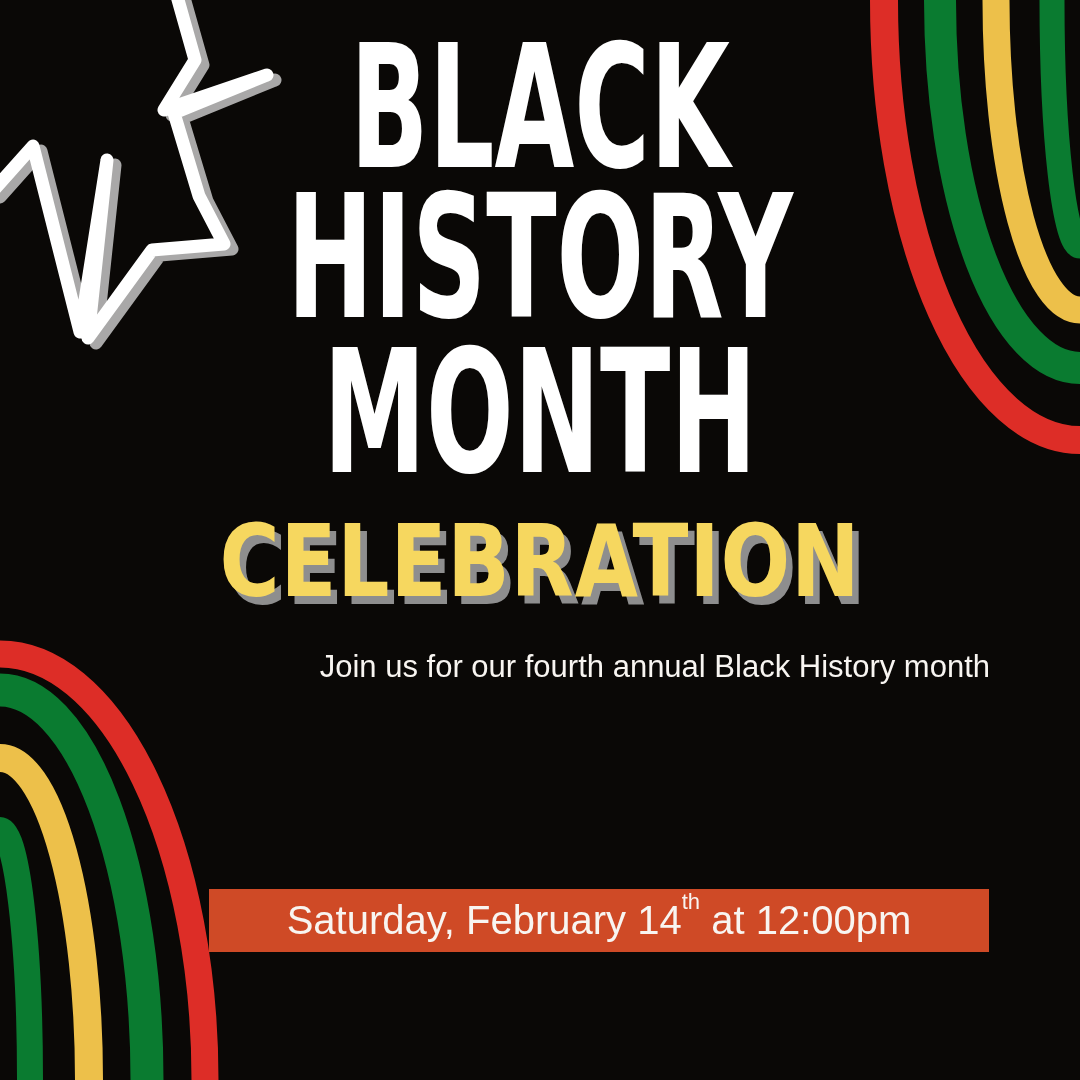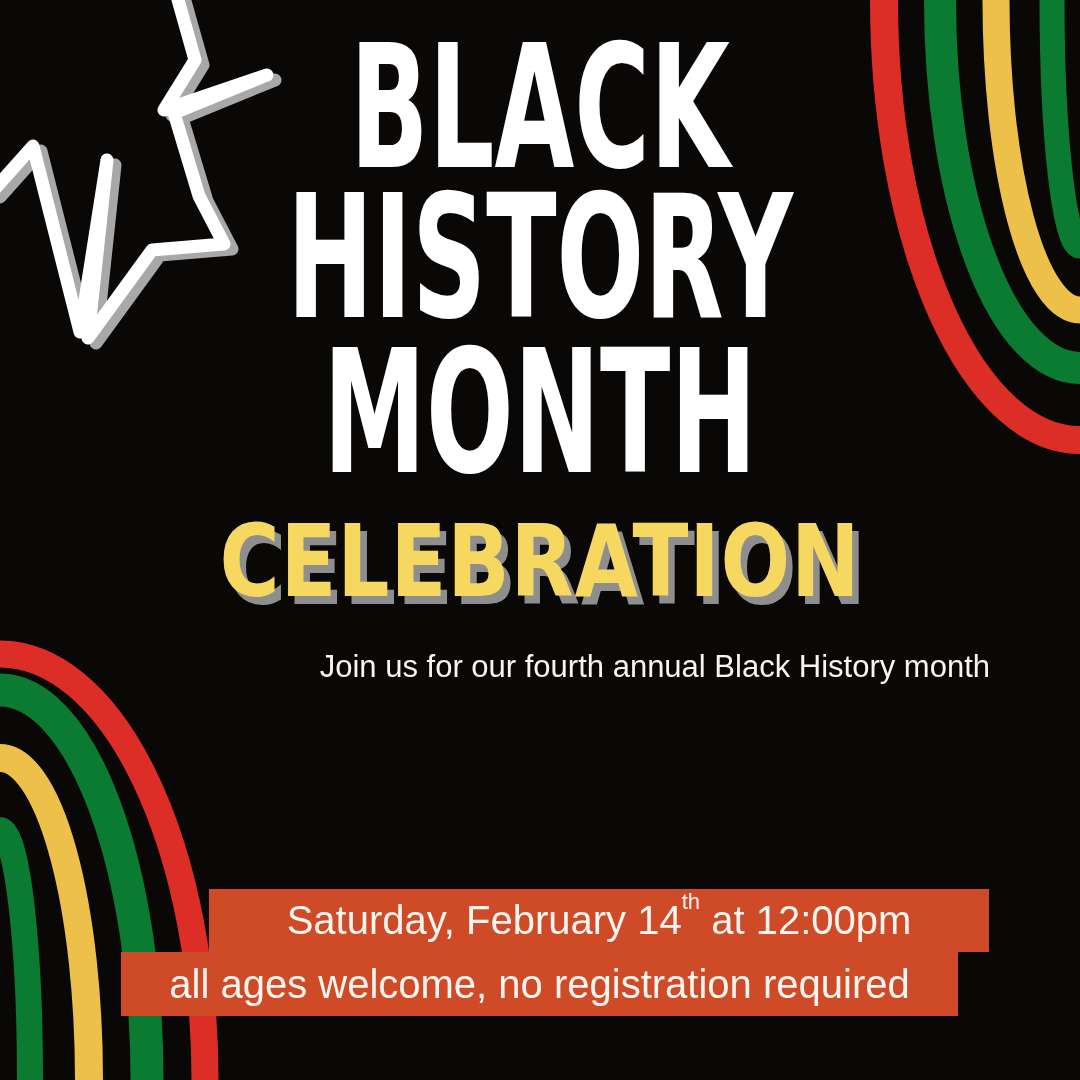--- a/index.html
+++ b/index.html
@@ -104,17 +104,14 @@
   <div class="subtitle">CELEBRATION</div>
 
   <div class="description">
     <div class="line">Join us for our fourth annual Black History month</div>
   </div>
 
   <div class="banner-box first">
     <span><span>Saturday, February 14</span><sup>th</sup><span> at 12:00pm</span></span>
   </div>
 
-  <div class="banner-box second">
-    <span>all ages welcome, no registration required</span>
-  </div>
 
 </div>
 
 </body></html>

